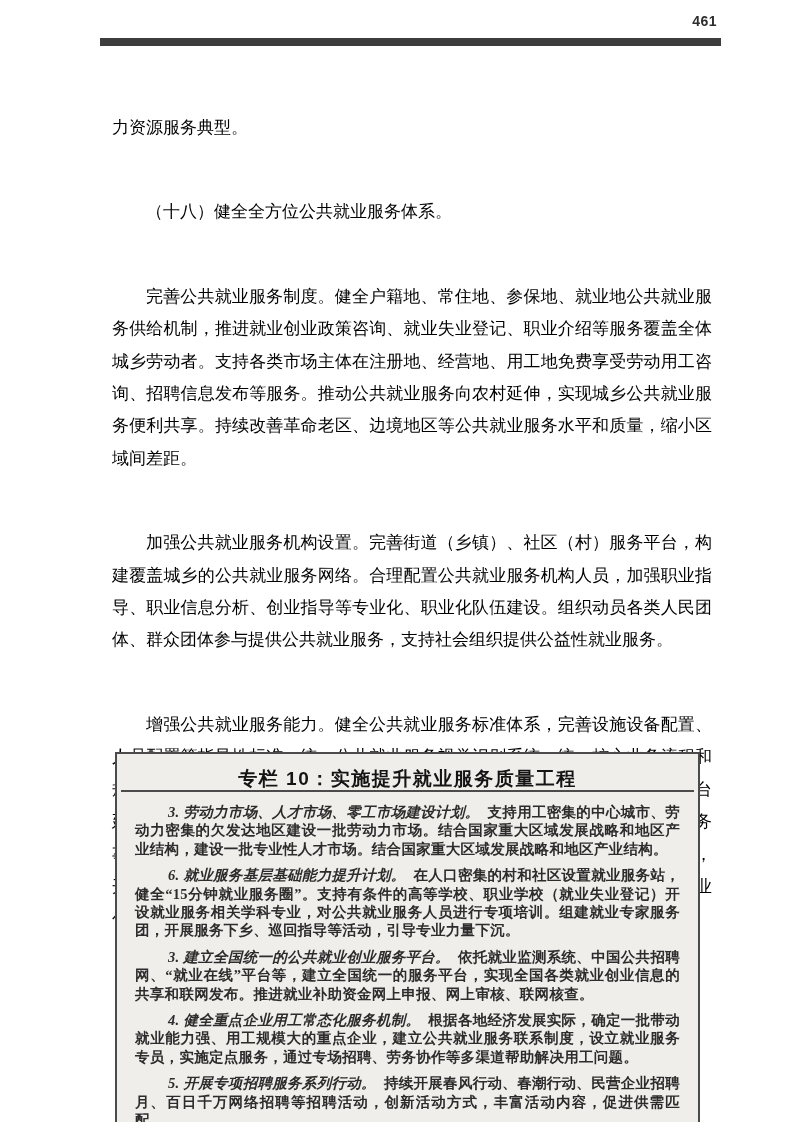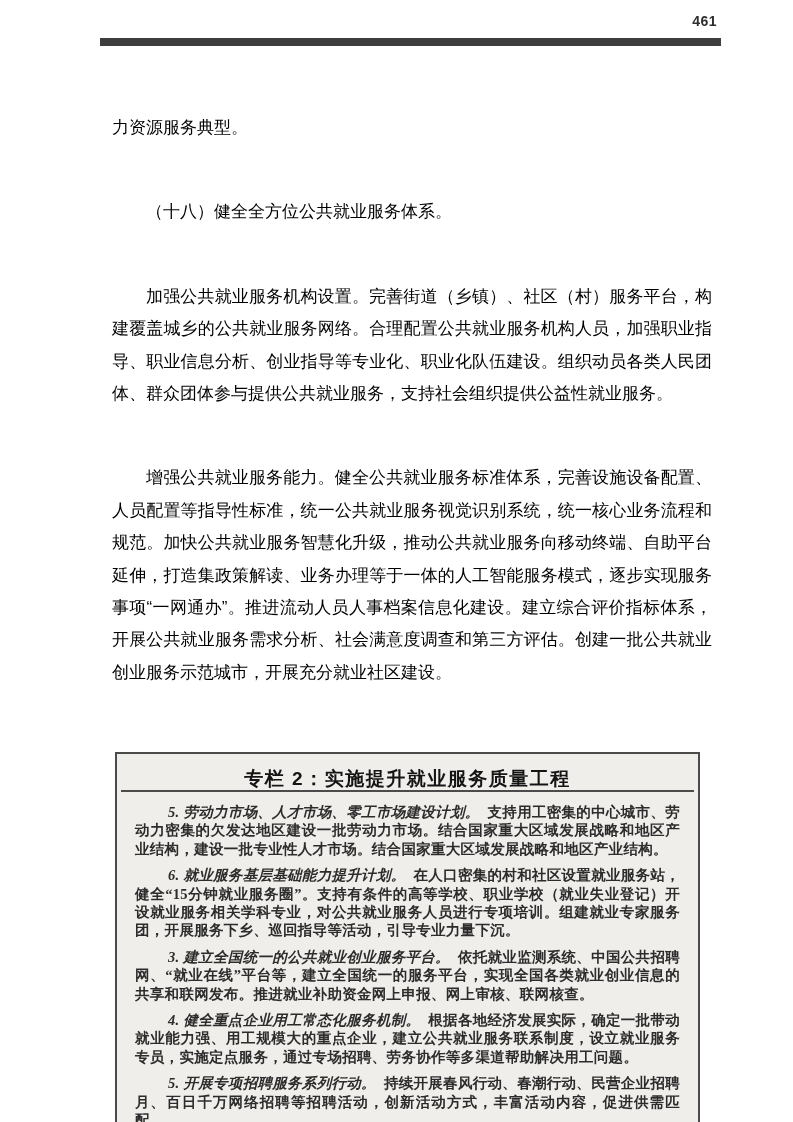--- a/index.html
+++ b/index.html
@@ -79,28 +79,29 @@
 <body>
 
 <div class="page">
   <div class="page-number">461</div>
   <div class="top-rule"></div>
 
   <div class="content">
     <div>
         <p class="para">力资源服务典型。</p>
         <p class="para indent">（十八）健全全方位公共就业服务体系。</p>
+        <p class="para indent">完善公共就业服务制度。健全户籍地、常住地、参保地、就业地公共就业服务供给机制，推进就业创业政策咨询、就业失业登记、职业介绍等服务覆盖全体城乡劳动者。支持各类市场主体在注册地、经营地、用工地免费享受劳动用工咨询、招聘信息发布等服务。推动公共就业服务向农村延伸，实现城乡公共就业服务便利共享。持续改善革命老区、边境地区等公共就业服务水平和质量，缩小区域间差距。</p>
         <p class="para indent">加强公共就业服务机构设置。完善街道（乡镇）、社区（村）服务平台，构建覆盖城乡的公共就业服务网络。合理配置公共就业服务机构人员，加强职业指导、职业信息分析、创业指导等专业化、职业化队伍建设。组织动员各类人民团体、群众团体参与提供公共就业服务，支持社会组织提供公益性就业服务。</p>
         <p class="para indent">增强公共就业服务能力。健全公共就业服务标准体系，完善设施设备配置、人员配置等指导性标准，统一公共就业服务视觉识别系统，统一核心业务流程和规范。加快公共就业服务智慧化升级，推动公共就业服务向移动终端、自助平台延伸，打造集政策解读、业务办理等于一体的人工智能服务模式，逐步实现服务事项“一网通办”。推进流动人员人事档案信息化建设。建立综合评价指标体系，开展公共就业服务需求分析、社会满意度调查和第三方评估。创建一批公共就业创业服务示范城市，开展充分就业社区建设。</p>
       </div>
   </div>
 
   <div class="panel">
-    <div class="panel-title">专栏 2：实施提升就业服务质量工程</div>
+    <div class="panel-title">专栏 10：实施提升就业服务质量工程</div>
     <div class="panel-body">
-        <p class="box-item"><span class="lead">5. 劳动力市场、人才市场、零工市场建设计划。</span><span class="rest">支持用工密集的中心城市、劳动力密集的欠发达地区建设一批劳动力市场。结合国家重大区域发展战略和地区产业结构，建设一批专业性人才市场。结合国家重大区域发展战略和地区产业结构。</span></p>
+        <p class="box-item"><span class="lead">3. 劳动力市场、人才市场、零工市场建设计划。</span><span class="rest">支持用工密集的中心城市、劳动力密集的欠发达地区建设一批劳动力市场。结合国家重大区域发展战略和地区产业结构，建设一批专业性人才市场。结合国家重大区域发展战略和地区产业结构。</span></p>
         <p class="box-item"><span class="lead">6. 就业服务基层基础能力提升计划。</span><span class="rest">在人口密集的村和社区设置就业服务站，健全“15分钟就业服务圈”。支持有条件的高等学校、职业学校（就业失业登记）开设就业服务相关学科专业，对公共就业服务人员进行专项培训。组建就业专家服务团，开展服务下乡、巡回指导等活动，引导专业力量下沉。</span></p>
         <p class="box-item"><span class="lead">3. 建立全国统一的公共就业创业服务平台。</span><span class="rest">依托就业监测系统、中国公共招聘网、“就业在线”平台等，建立全国统一的服务平台，实现全国各类就业创业信息的共享和联网发布。推进就业补助资金网上申报、网上审核、联网核查。</span></p>
         <p class="box-item"><span class="lead">4. 健全重点企业用工常态化服务机制。</span><span class="rest">根据各地经济发展实际，确定一批带动就业能力强、用工规模大的重点企业，建立公共就业服务联系制度，设立就业服务专员，实施定点服务，通过专场招聘、劳务协作等多渠道帮助解决用工问题。</span></p>
         <p class="box-item"><span class="lead">5. 开展专项招聘服务系列行动。</span><span class="rest">持续开展春风行动、春潮行动、民营企业招聘月、百日千万网络招聘等招聘活动，创新活动方式，丰富活动内容，促进供需匹配。</span></p>
       </div>
   </div>
 </div>
 
 </body></html>

